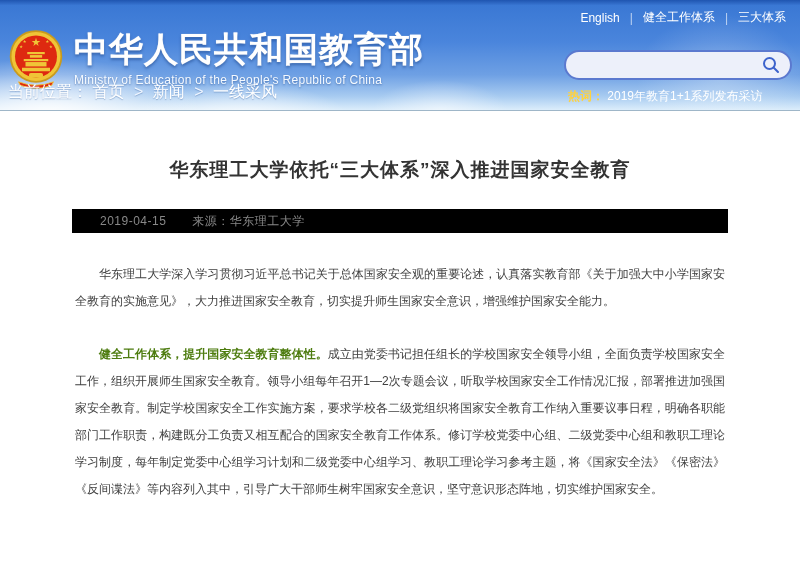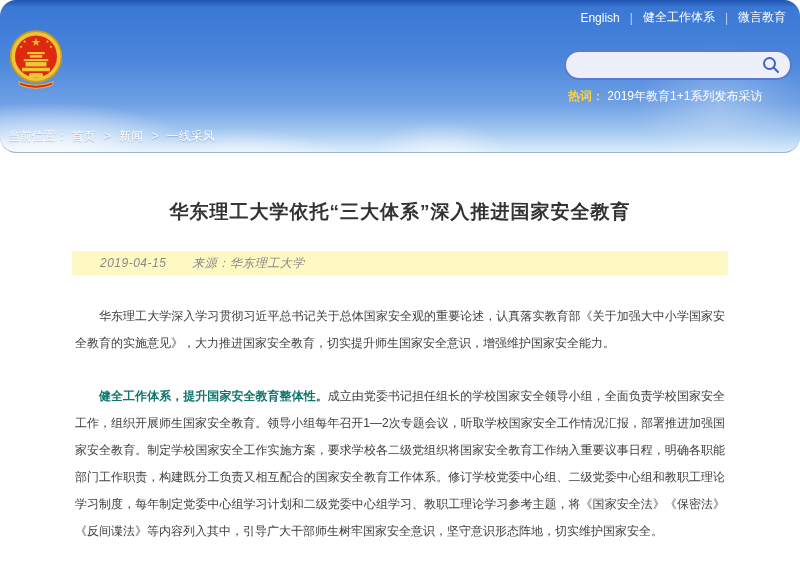--- a/index.html
+++ b/index.html
@@ -5,29 +5,28 @@
   * { margin: 0; padding: 0; box-sizing: border-box; }
   html, body { background: #ffffff; }
   body {
     font-family: "Liberation Sans", "DejaVu Sans", sans-serif;
     width: 800px; height: 579px; overflow: hidden;
   }
   .page { position: relative; width: 800px; height: 579px; background: #ffffff; }
 
   
   .header {
-    position: relative; width: 800px; height: 153px;
+    position: relative; width: 800px; height: 111px;
     background:
       radial-gradient(ellipse 220px 80px at 6% 104%, rgba(255,255,255,0.95), rgba(255,255,255,0) 70%),
       radial-gradient(ellipse 160px 55px at 30% 110%, rgba(255,255,255,0.8), rgba(255,255,255,0) 70%),
       radial-gradient(ellipse 120px 90px at 90% 70%, rgba(255,255,255,0.28), rgba(255,255,255,0) 70%),
       radial-gradient(ellipse 90px 40px at 55% 100%, rgba(255,255,255,0.5), rgba(255,255,255,0) 75%),
       linear-gradient(180deg, #1f55b0 0%, #3a78d4 5%, #4a85dc 38%, #6ea0e4 68%, #a9ccf1 88%, #dcedfb 100%);
     border-bottom: 1px solid #9fb6c8;
-    border-radius: 16px;
   }
 
   .top-links {
     position: absolute; top: 9px; right: 14px;
     font-size: 12px; color: #ffffff; display: flex; align-items: center; gap: 10px;
   }
   .top-links .lnk { color: #ffffff; cursor: pointer; text-decoration: none; }
   .top-links .sep { color: rgba(255,255,255,0.65); }
 
   .brand { position: absolute; left: 8px; top: 27px; display: flex; align-items: flex-start; cursor: pointer; }
@@ -51,57 +50,57 @@
     flex: 1; border: none; outline: none; background: transparent;
     font-size: 13px; color: #333; height: 24px;
   }
   .search-btn { border: none; background: transparent; cursor: pointer; width: 22px; height: 22px; padding: 0; display: flex; align-items: center; justify-content: center; }
   .hot-line { margin-top: 8px; font-size: 12px; padding-left: 4px; white-space: nowrap; }
   .hot-label { color: #ffd23d; font-weight: bold; }
   .hot-word { color: #ffffff; cursor: pointer; text-decoration: none; }
 
   .breadcrumb {
     position: absolute; left: 8px; bottom: 7px;
-    font-size: 12px; color: #ffffff; text-shadow: 0 1px 1px rgba(60,100,160,0.4);
+    font-size: 16px; color: #ffffff; text-shadow: 0 1px 1px rgba(60,100,160,0.4);
   }
   .breadcrumb .crumb { color: #ffffff; cursor: pointer; text-decoration: none; }
   .breadcrumb .bsep { margin: 0 5px; color: #f0f6ff; }
 
   
   .content { position: relative; width: 800px; height: 426px; background: #ffffff; }
   .article-title {
     padding-top: 46px; text-align: center;
     font-size: 19px; font-weight: bold; color: #333333; letter-spacing: 1px;
   }
   .meta-bar {
     width: 656px; height: 24px; margin: 26px auto 0 auto;
-    background: #fef9c3; color: #888888; font-size: 12px;
-    line-height: 24px; padding-left: 28px; letter-spacing: 0.5px; font-style: italic;
+    background: #000000; color: #888888; font-size: 12px;
+    line-height: 24px; padding-left: 28px; letter-spacing: 0.5px;
   }
   .meta-source { margin-left: 22px; }
   .article-body { width: 650px; margin: 28px auto 0 auto; color: #404040; }
   .article-body p {
     font-size: 12px; line-height: 27px; text-indent: 2em; text-align: justify;
   }
   .article-body p + p { margin-top: 26px; }
-  .article-body .lead { font-weight: bold; color: #0f766e; }
+  .article-body .lead { font-weight: bold; color: #4d7c0f; }
 </style>
 </head>
 <body>
 
 <div class="page">
 
   <div class="header">
 
     <div class="top-links">
       <span class="lnk">English</span>
       <span class="sep">|</span>
       <span class="lnk">健全工作体系</span>
       <span class="sep">|</span>
-      <span class="lnk">微言教育</span>
+      <span class="lnk">三大体系</span>
     </div>
 
     <div class="brand">
       <svg class="emblem" viewBox="0 0 64 72" xmlns="http://www.w3.org/2000/svg">
 
         <circle cx="32" cy="33" r="30" fill="#c99a1d"></circle>
         <circle cx="32" cy="33" r="28" fill="#f0c537"></circle>
         <circle cx="32" cy="33" r="24" fill="#de2910"></circle>
 
         <polygon points="0,-1 0.2245,-0.309 0.951,-0.309 0.363,0.118 0.588,0.809 0,0.382 -0.588,0.809 -0.363,0.118 -0.951,-0.309 -0.2245,-0.309" transform="translate(32,17) scale(5.2)" fill="#f0c537"></polygon>
@@ -113,20 +112,24 @@
 
         <rect x="22" y="28" width="20" height="2.5" fill="#f0c537"></rect>
         <rect x="25" y="31.5" width="14" height="3" fill="#f0c537"></rect>
         <rect x="18" y="36" width="28" height="2.5" fill="#f0c537"></rect>
         <rect x="20" y="39.5" width="24" height="5" fill="#f0c537"></rect>
         <rect x="16" y="46" width="32" height="4" fill="#f0c537"></rect>
 
         <rect x="24" y="52" width="16" height="5" rx="2" fill="#f0c537"></rect>
         <path d="M12 62 Q32 70 52 62 L50 66 Q32 73 14 66 Z" fill="#de2910" stroke="#f0c537" stroke-width="1"></path>
       </svg>
+      <div class="brand-text">
+        <div class="site-title-zh">中华人民共和国教育部</div>
+        <div class="site-title-en">Ministry of Education of the People's Republic of China</div>
+      </div>
     </div>
 
     <div class="search-area">
       <div class="search-box">
         <input class="search-input" type="text" style="">
         <button class="search-btn">
           <svg width="20" height="20" viewBox="0 0 20 20">
             <circle cx="8.5" cy="8.5" r="5.5" fill="none" stroke="#3d63cc" stroke-width="2"></circle>
             <line x1="12.8" y1="12.8" x2="17" y2="17" stroke="#3d63cc" stroke-width="2" stroke-linecap="round"></line>
           </svg>

